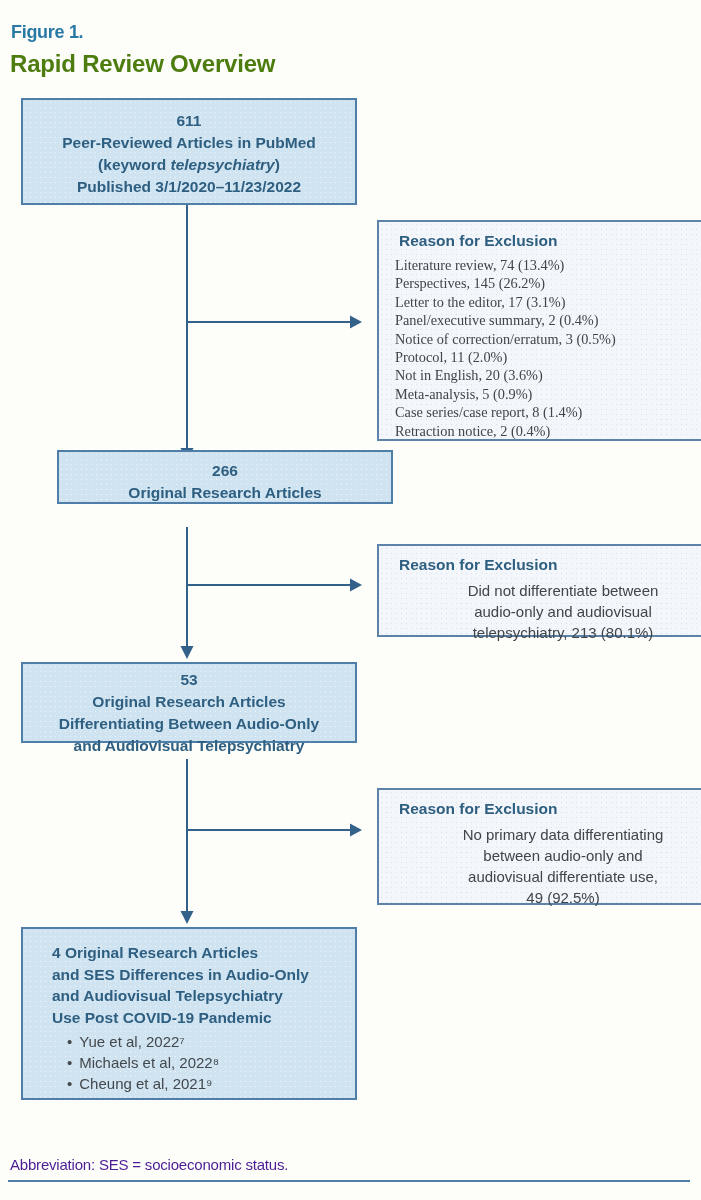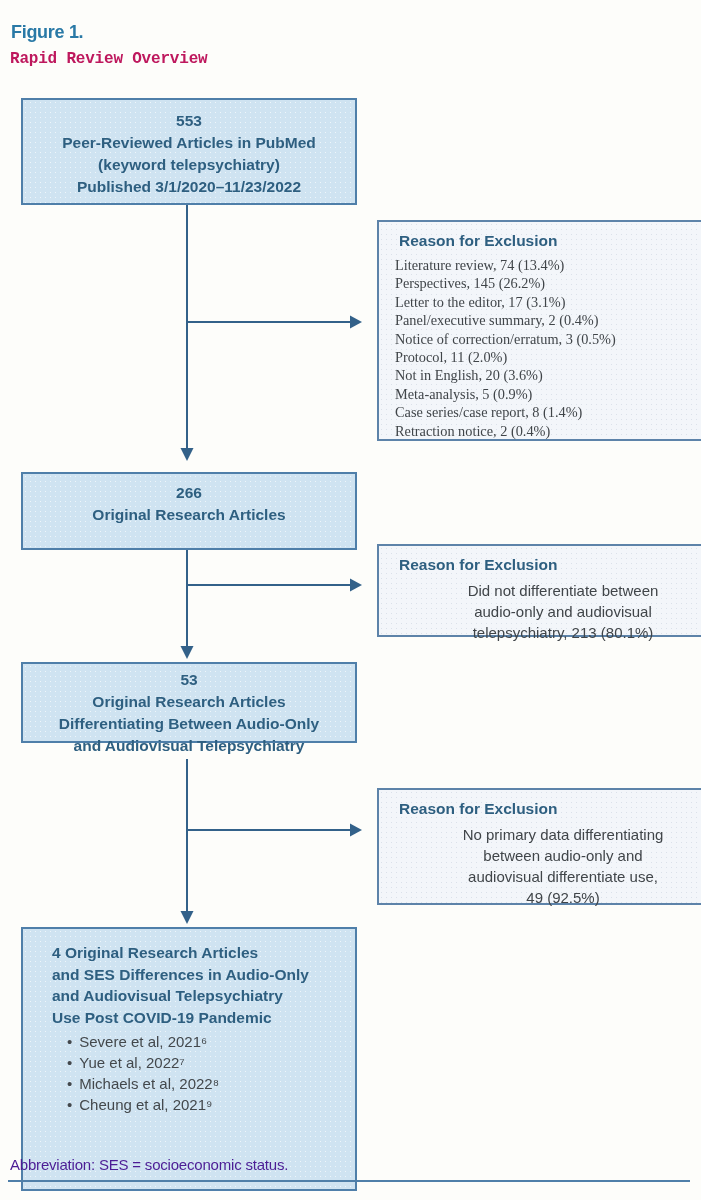--- a/index.html
+++ b/index.html
@@ -11,42 +11,41 @@
   }
   .flow { position: relative; width: 701px; height: 1200px; overflow: hidden; padding-left: 13px; }
 
   .figure-label {
     position: absolute; left: 11px; top: 22px;
     font-size: 18px; font-weight: 700; letter-spacing: -0.3px;
     color: #2979a6;
   }
   .figure-title {
     position: absolute; left: 10px; top: 50px;
-    font-size: 16px; font-weight: 700; letter-spacing: -0.2px;
-    color: #be185d;
-    font-family: Liberation Mono, monospace;
+    font-size: 24px; font-weight: 700; letter-spacing: -0.2px;
+    color: #4d7c0f;
   }
 
   .main-box {
     position: absolute; box-sizing: border-box;
     left: 21px; width: 336px;
     background-color: #cfe3f1;
     background-image: radial-gradient(rgba(255,255,255,0.65) 0.8px, rgba(0,0,0,0) 0.9px);
     background-size: 5px 5px;
     border: 2px solid #4f7fa9;
     color: #2e5f80; font-weight: 700;
     text-align: center;
     font-size: 15.5px; line-height: 22px;
   }
   #box-pubmed        { top: 98px;  height: 107px; padding-top: 10px; }
-  #box-original      { top: 472px; height: 78px;  padding-top: 8px; }
+  #box-original      { top: 450px; height: 54px;  padding-top: 8px; margin-left: 36px; }
   #box-differentiating{ top: 662px; height: 81px; padding-top: 5px; }
-  #box-final         { top: 927px; height: 264px; text-align: left; padding: 13px 8px 0 29px; line-height: 21.5px; }
+  #box-final         { top: 927px; height: 173px; text-align: left; padding: 13px 8px 0 29px; line-height: 21.5px; }
 
-  .kw-italic { }
+  .kw-italic { font-style: italic; }
 
   .citation-list { margin: 3px 0 0 0; padding: 0 0 0 15px; list-style: none; }
   .citation-list li {
     font-weight: 400; color: #43484c; font-size: 15px; line-height: 21px;
   }
   .citation-list li::before { content: "•"; margin-right: 7px; color: #43484c; }
 
   .ex-box {
     position: absolute; box-sizing: border-box;
     left: 377px; width: 368px;
@@ -110,21 +109,21 @@
         <line x1="188" y1="830" x2="350" y2="830" fill="none"></line>
         <polygon points="350,823.5 350,836.5 362,830" stroke="none"></polygon>
       </g>
     </g>
   </svg>
 
   <div class="figure-label">Figure 1.</div>
   <div class="figure-title">Rapid Review Overview</div>
 
   <div class="main-box" id="box-pubmed">
-    <div>553</div>
+    <div>611</div>
     <div>Peer-Reviewed Articles in PubMed</div>
     <div><span>(keyword </span><span class="kw-italic">telepsychiatry</span><span>)</span></div>
     <div>Published 3/1/2020–11/23/2022</div>
   </div>
 
   <div class="ex-box" id="ex-1">
     <div class="ex-header">Reason for Exclusion</div>
     <div class="ex-items">
         <div>Literature review, 74 (13.4%)</div>
         <div>Perspectives, 145 (26.2%)</div>
@@ -175,21 +174,20 @@
   </div>
 
   <div class="main-box" id="box-final">
     <div class="final-title">
         <div>4 Original Research Articles</div>
         <div>and SES Differences in Audio-Only</div>
         <div>and Audiovisual Telepsychiatry</div>
         <div>Use Post COVID-19 Pandemic</div>
       </div>
     <ul class="citation-list">
-        <li>Severe et al, 2021⁶</li>
         <li>Yue et al, 2022⁷</li>
         <li>Michaels et al, 2022⁸</li>
         <li>Cheung et al, 2021⁹</li>
       </ul>
   </div>
 
   <div class="abbreviation">Abbreviation: SES = socioeconomic status.</div>
   <div class="bottom-rule"></div>
 
 </div>

